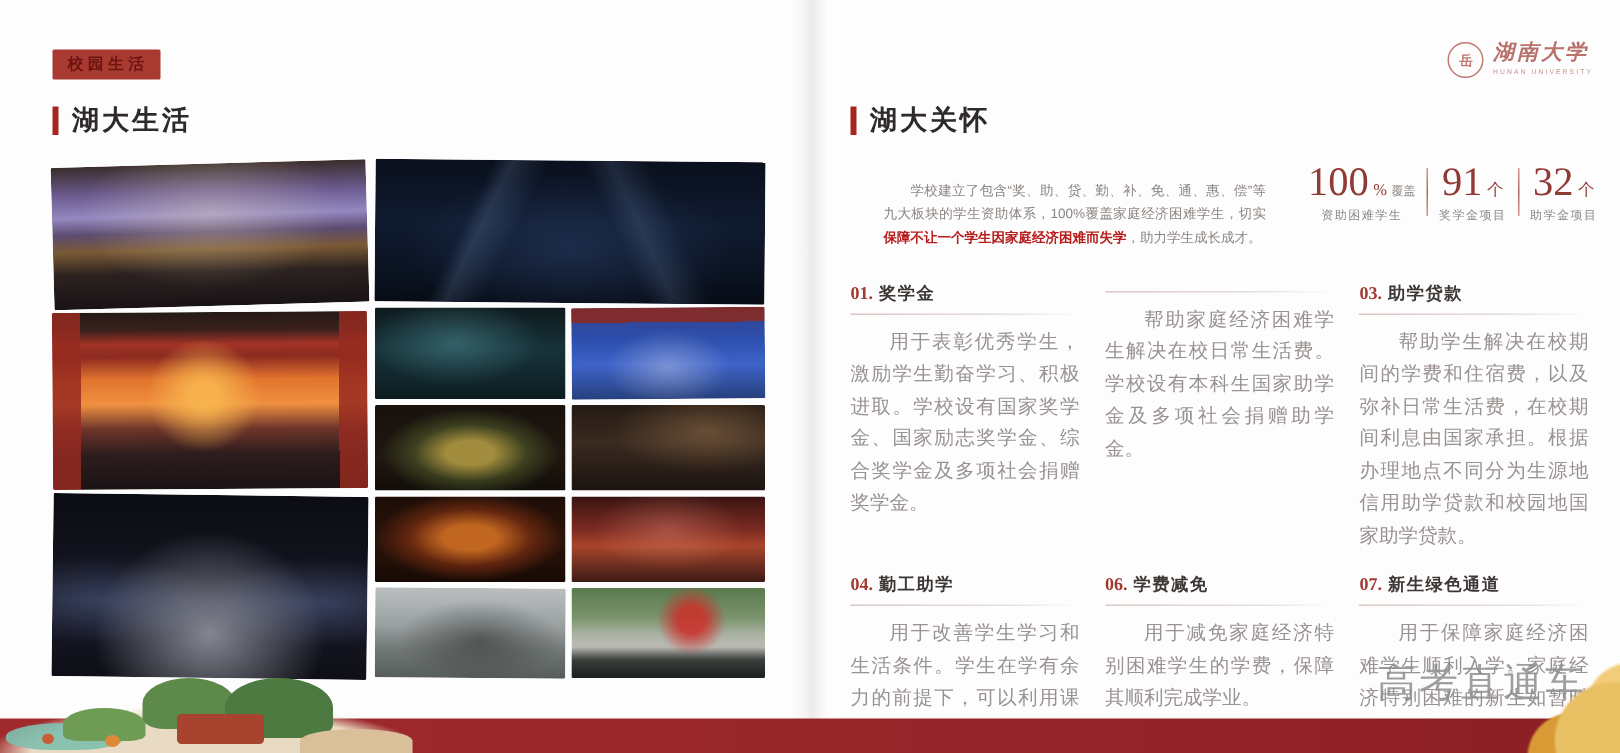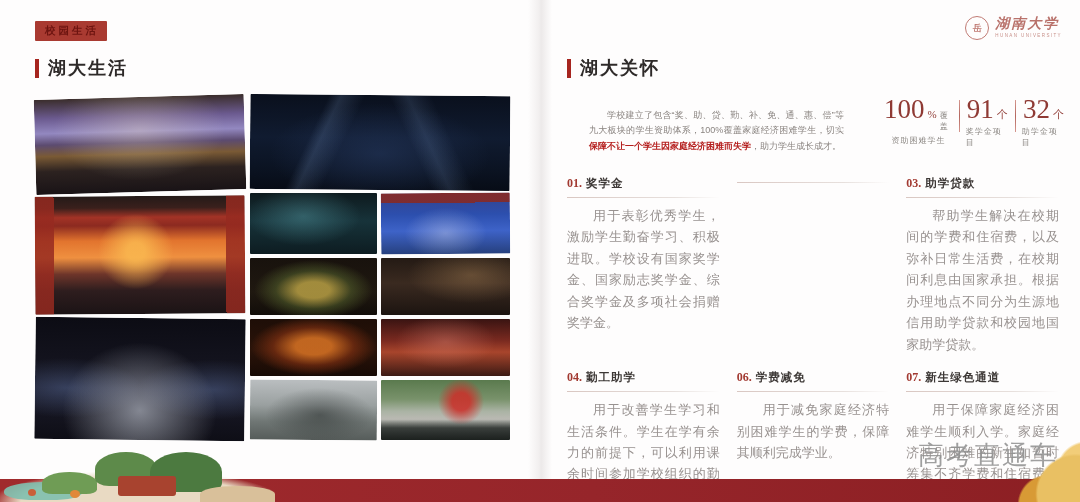--- a/index.html
+++ b/index.html
@@ -2,21 +2,21 @@
 <html><head>
 <meta charset="utf-8">
 <style>
   html,body{margin:0;padding:0;}
   body{
     width:1080px;height:502px;position:relative;overflow:hidden;
     background:#fefdfd;
     font-family:"Liberation Sans","DejaVu Sans",sans-serif;
     -webkit-font-smoothing:antialiased;
   }
-  .page{position:absolute;top:0;height:380px;text-decoration:underline;}
+  .page{position:absolute;top:12px;height:380px;text-decoration:underline;}
   .page-left{left:0;width:540px;}
   .page-right{left:540px;width:540px;}
   .gutter{
     position:absolute;left:528px;top:0;width:24px;height:502px;z-index:0;
     background:linear-gradient(90deg,rgba(0,0,0,0) 0%,rgba(80,60,60,0.07) 45%,rgba(80,60,60,0.10) 55%,rgba(0,0,0,0) 100%);
   }
 
   
   .tag-badge{
     position:absolute;left:35px;top:21px;
@@ -97,21 +97,21 @@
   }
   .logo .names{display:flex;flex-direction:column;line-height:1.05;}
   .logo .cn{font-family:"Liberation Serif","DejaVu Serif",serif;font-style:italic;font-weight:bold;
     font-size:14px;color:#ad5a52;letter-spacing:2px;}
   .logo .en{font-size:4.5px;color:#bd7b73;letter-spacing:1.4px;margin-top:2px;}
 
   .intro-row{position:absolute;left:33px;top:92px;width:492px;display:flex;}
   .intro-text{width:255px;font-size:9px;line-height:1.7;color:#8a8480;text-align:justify;text-indent:2em;margin:16px;}
   .intro-text .em{color:#b5201f;font-weight:bold;}
 
-  .stats{display:flex;align-items:flex-start;margin-left:24px;margin-top:4px;flex:1;justify-content:space-between;}
+  .stats{display:flex;align-items:flex-start;margin-left:12px;margin-top:4px;flex:1;justify-content:space-between;}
   .stat{display:flex;flex-direction:column;align-items:center;}
   .stat .num-row{display:flex;align-items:baseline;gap:3px;}
   .stat .num{font-family:"Liberation Serif","DejaVu Serif",serif;font-size:27px;color:#8f3a34;line-height:1;}
   .stat .unit{font-size:11px;color:#8f3a34;font-family:"Liberation Serif",serif;}
   .stat .side{font-size:8px;color:#8c8884;}
   .stat .lbl{font-size:8px;color:#8c8884;margin-top:3px;letter-spacing:1px;}
   .stat-div{width:1px;height:32px;background:linear-gradient(180deg,#d5978f,#b4675f,#d5978f);margin:4px 6px 0;}
 
   .care-grid{
     position:absolute;left:27px;top:176px;width:492px;
@@ -231,20 +231,21 @@
     <div class="care-item">
       <div class="ci-head">
           <span class="ci-num">01.</span>
           <span class="ci-title">奖学金</span>
         </div>
       <div class="ci-div"></div>
       <p class="ci-body">用于表彰优秀学生，激励学生勤奋学习、积极进取。学校设有国家奖学金、国家励志奖学金、综合奖学金及多项社会捐赠奖学金。</p>
     </div>
     <div class="care-item">
       <div class="ci-div"></div>
+      <p class="ci-body">帮助家庭经济困难学生解决在校日常生活费。学校设有本科生国家助学金及多项社会捐赠助学金。</p>
     </div>
     <div class="care-item">
       <div class="ci-head">
           <span class="ci-num">03.</span>
           <span class="ci-title">助学贷款</span>
         </div>
       <div class="ci-div"></div>
       <p class="ci-body">帮助学生解决在校期间的学费和住宿费，以及弥补日常生活费，在校期间利息由国家承担。根据办理地点不同分为生源地信用助学贷款和校园地国家助学贷款。</p>
     </div>
     <div class="care-item">

